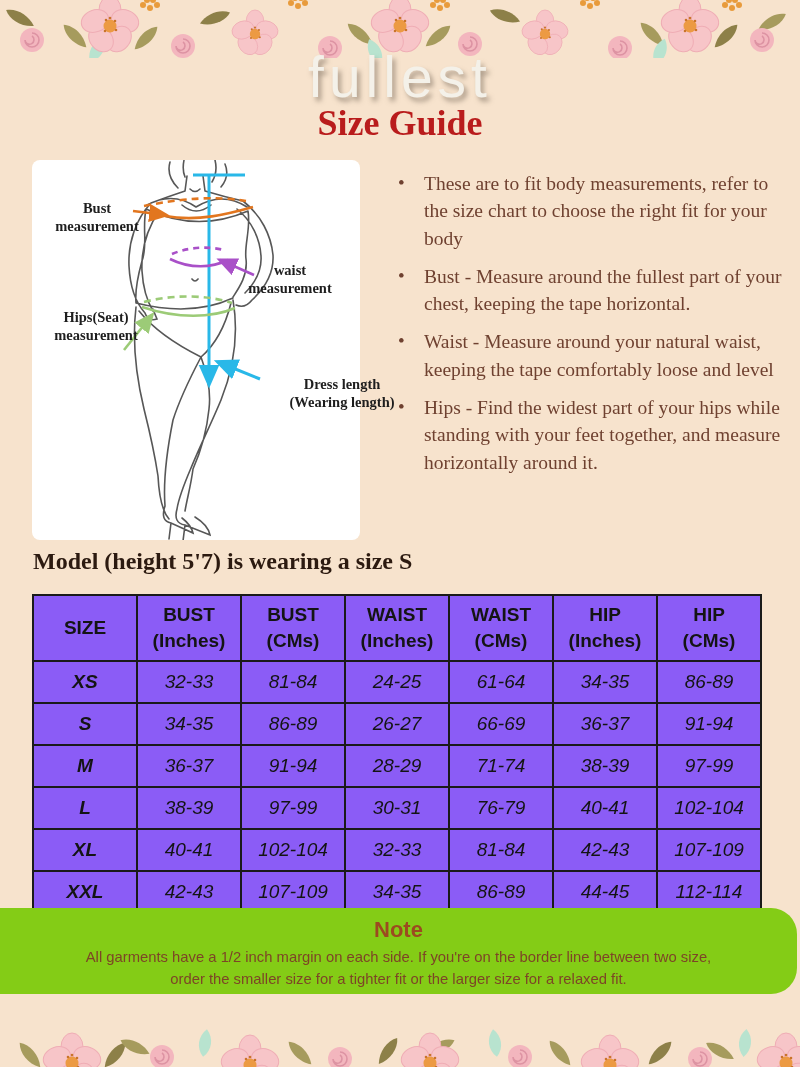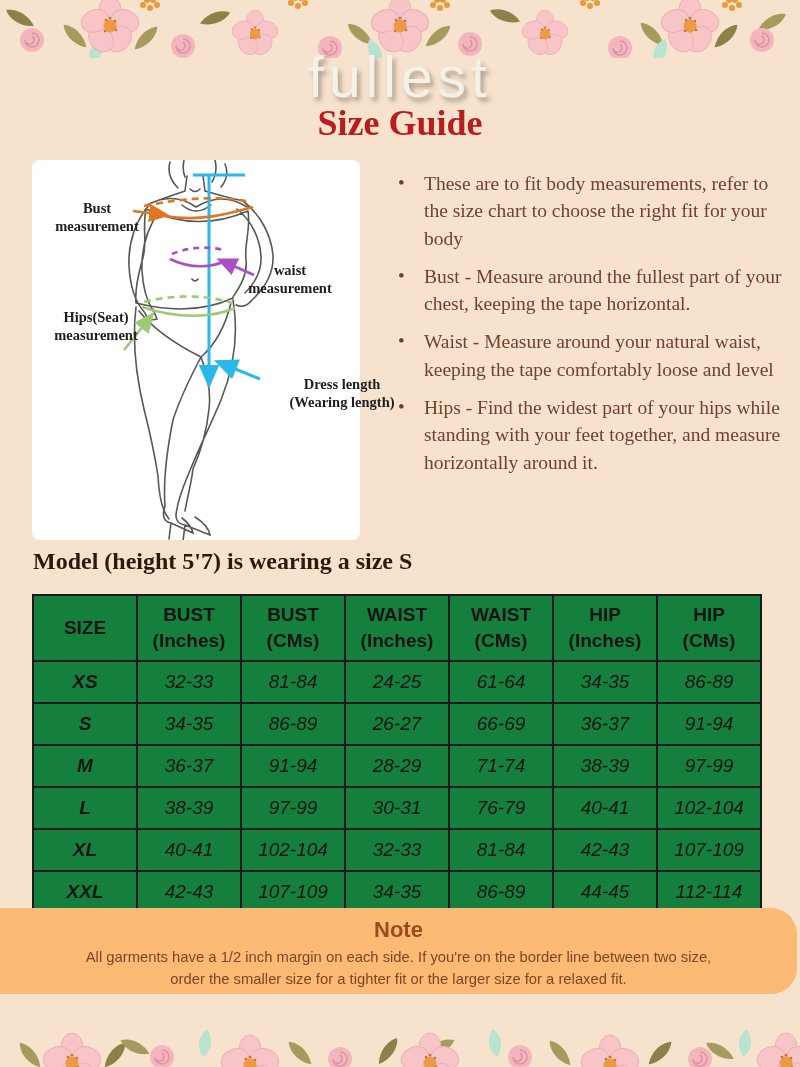--- a/index.html
+++ b/index.html
@@ -32,29 +32,29 @@
   
   .instructions{position:absolute;left:398px;top:170px;width:384px;margin:0;padding:0;
                 color:#6f4130;font-size:19.5px;line-height:1.4;}
   .instructions li{display:flex;margin:0 0 11px 0;list-style:none;}
   .bullet{flex:0 0 26px;width:26px;font-size:19px;}
 
   .model-note{position:absolute;left:33px;top:548px;font-size:24px;font-weight:bold;color:#2c1a10;}
 
   
   .size-table{position:absolute;left:32px;top:594px;width:730px;border-collapse:collapse;
-              background:#15803d;color:#141414;font-family:"Liberation Sans",sans-serif;
+              background:#8b5cf6;color:#141414;font-family:"Liberation Sans",sans-serif;
               table-layout:fixed;border:2px solid #1a1a1a;}
   .size-table th,.size-table td{border:2px solid #1a1a1a;text-align:center;vertical-align:middle;padding:0;}
   .size-table th{height:64px;font-size:19px;font-weight:bold;white-space:pre-line;line-height:1.35;}
   .size-table td{height:40px;font-size:19px;font-weight:400;font-style:italic;}
   .size-table td.size{font-weight:bold;}
 
   
-  .note-box{position:absolute;left:0;top:908px;width:797px;height:86px;background:#fdba74;
+  .note-box{position:absolute;left:0;top:908px;width:797px;height:86px;background:#84cc16;
             border-radius:0 26px 26px 0;text-align:center;
             font-family:"Liberation Sans",sans-serif;}
   .note-title{margin-top:9px;font-size:22px;font-weight:bold;color:#9c4a20;}
   .note-text{margin:3px auto 0;max-width:628px;font-size:14.8px;line-height:1.5;color:#7d4526;}
 </style>
 </head>
 <body>
 
 <div class="page">
 

